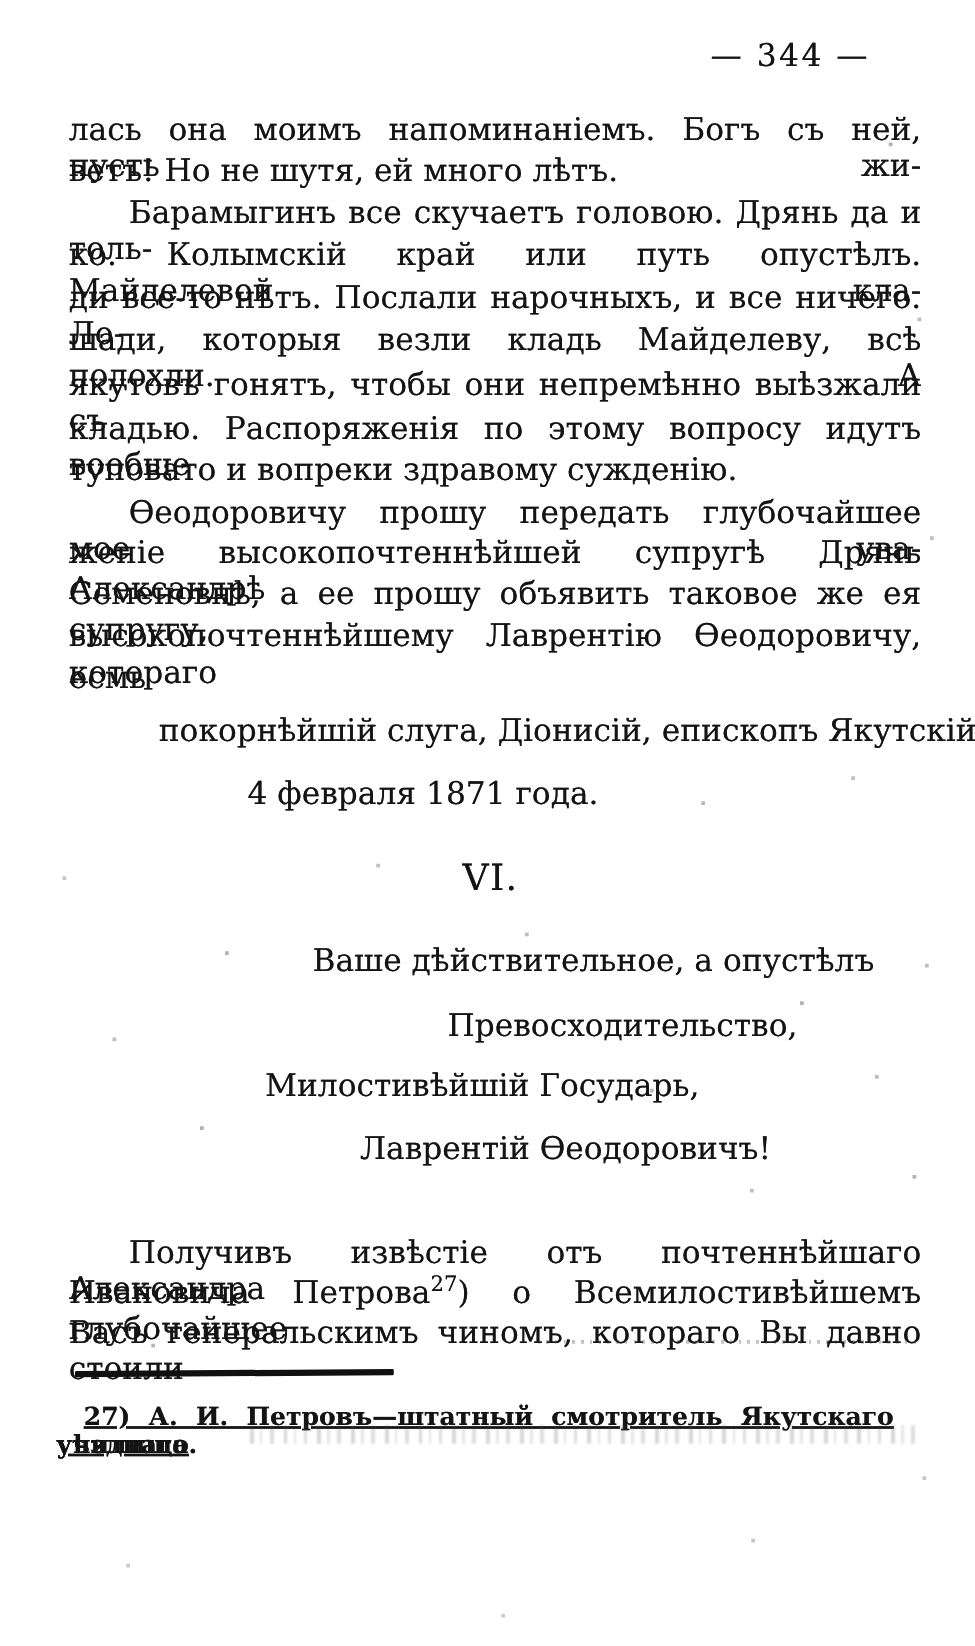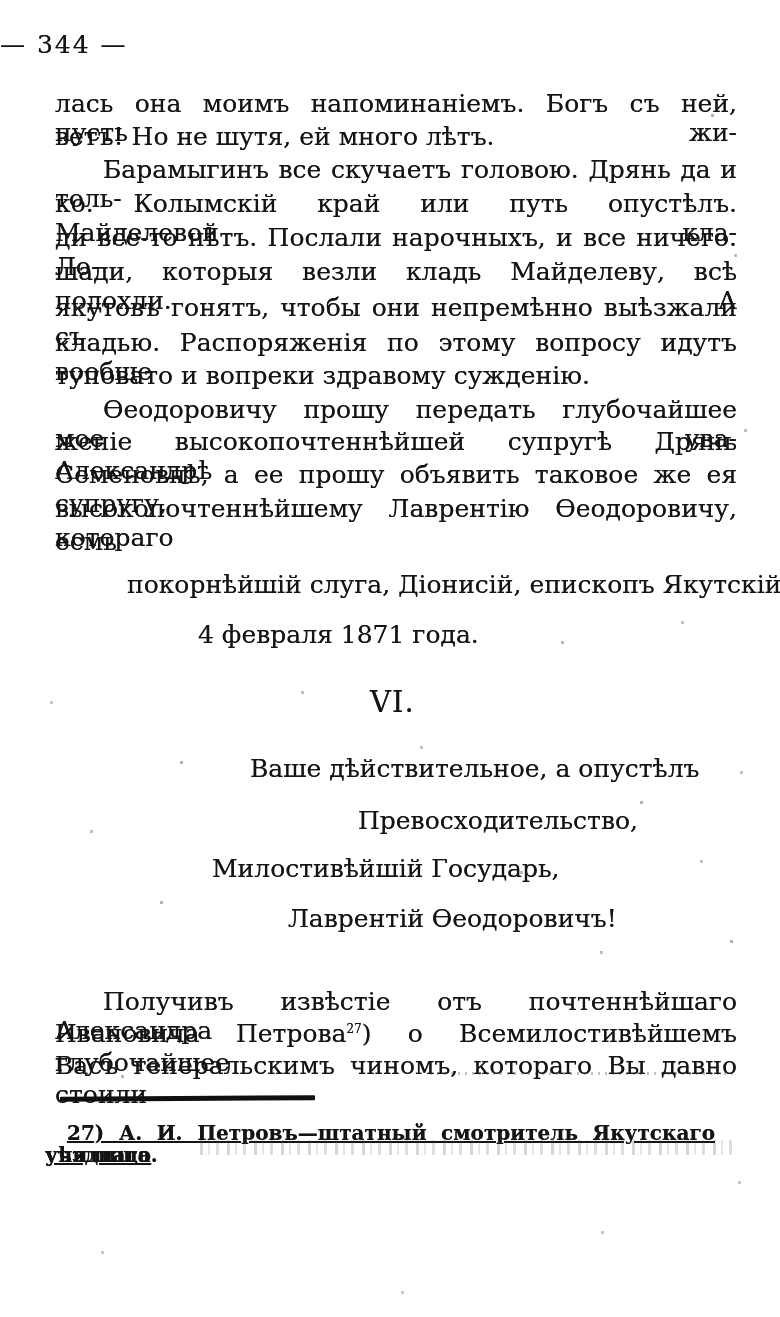--- a/index.html
+++ b/index.html
@@ -5,33 +5,33 @@
   html,body { margin:0; padding:0; background:#ffffff; }
   .page {
     position:relative; width:780px; height:1317px;
     background:#ffffff; overflow:hidden;
     font-family:"DejaVu Serif","Liberation Serif",serif;
     color:#141414;
     text-shadow:0 0 0.5px rgba(20,20,20,0.75);
   }
   .pagenum {
     position:absolute; top:30px; left:0; width:696px;
-    text-align:left; font-size:25px; letter-spacing:2px;
+    text-align:right; font-size:25px; letter-spacing:2px;
   }
   .jline {
     position:absolute; left:55px; width:682px;
     font-size:25px; line-height:1.15;
     text-align:justify; text-align-last:justify;
   }
   .indent { text-indent:48px; }
   .nline {
     position:absolute; font-size:25px; line-height:1.15; white-space:nowrap;
   }
   .heading { font-size:29px; letter-spacing:1px; }
-  .supref { font-size:12px; vertical-align:super; line-height:0; }
+  .supref { font-size:17px; vertical-align:super; line-height:0; }
   .fnrule {
     position:absolute; left:60px; top:1096px; width:255px; height:5px;
     background:#101010; transform:rotate(-0.35deg); border-radius:1px;
   }
   .fnline {
     position:absolute; left:45px; width:670px;
     font-size:20px; font-weight:bold; line-height:1.1;
     text-align:justify; text-align-last:justify;text-decoration:underline;
   }
   .fnline2 { position:absolute; left:45px; font-size:20px; font-weight:bold; white-space:nowrap; }

